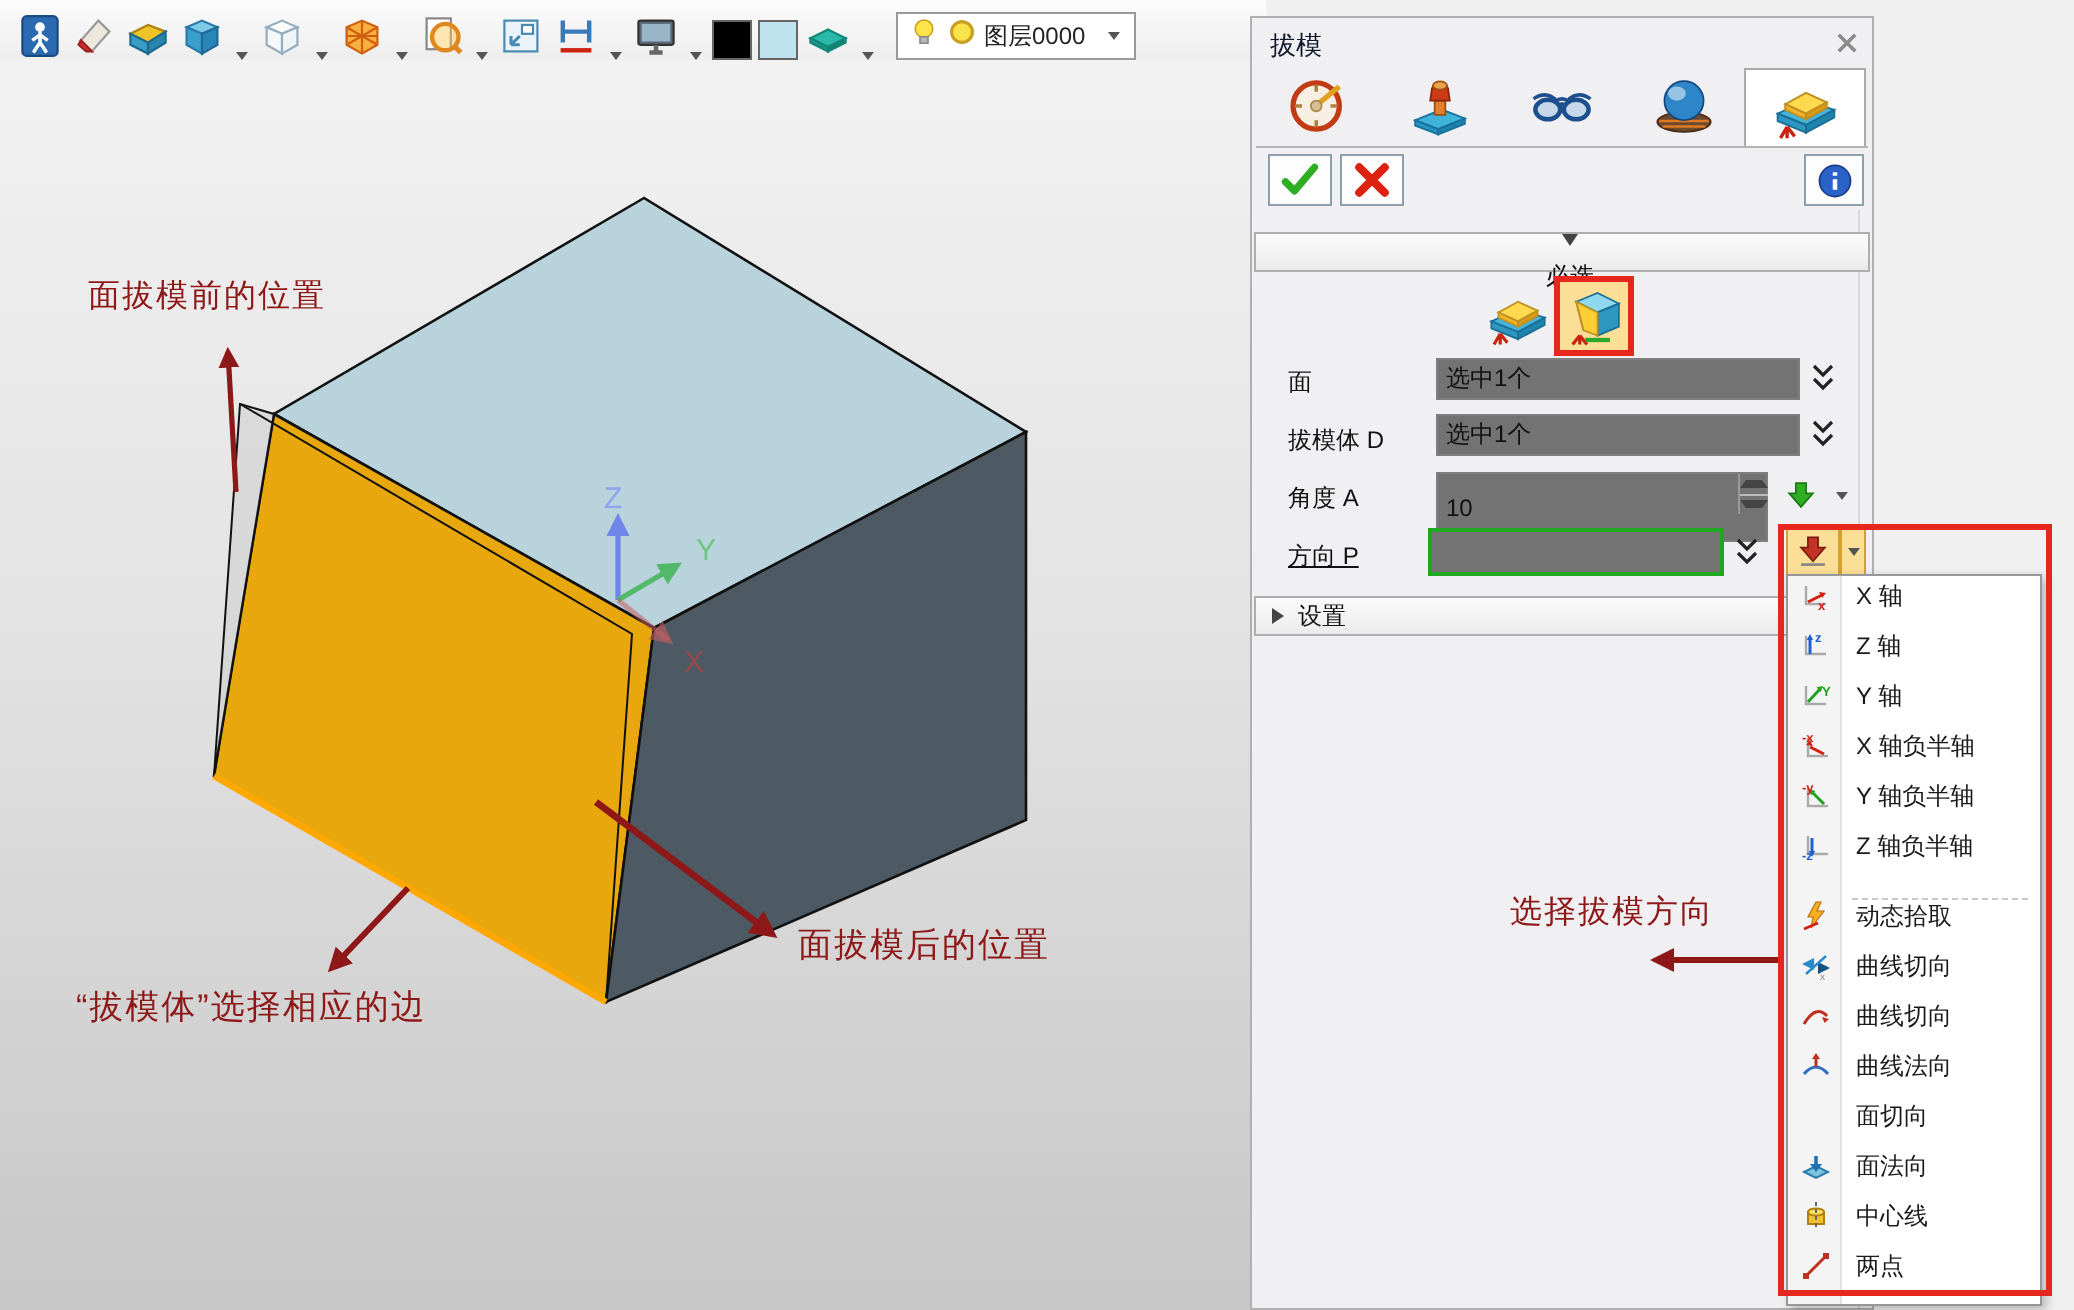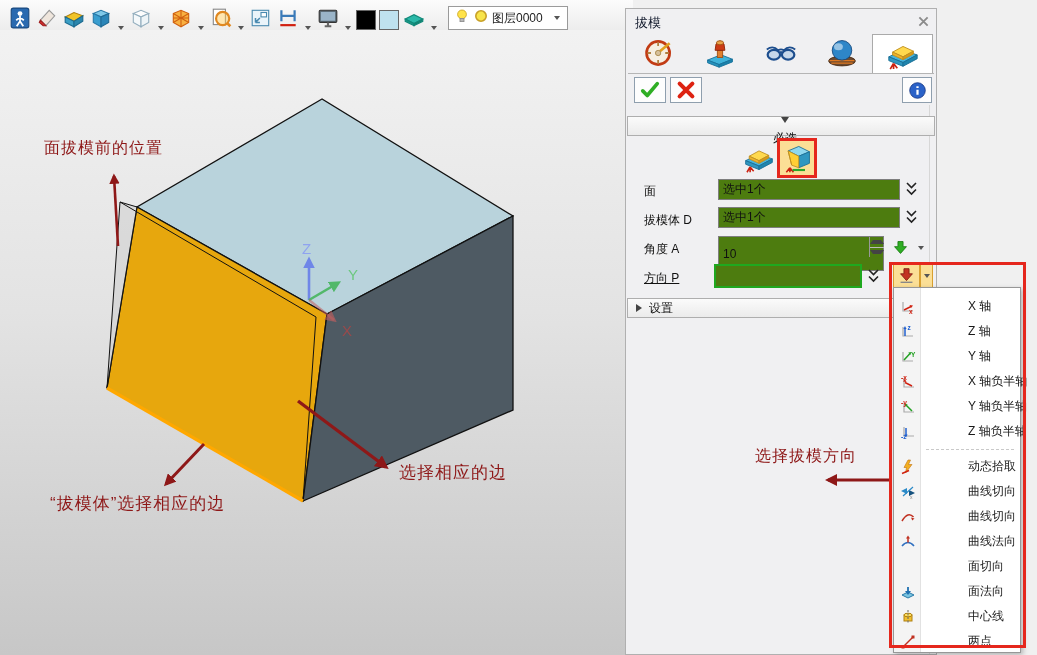--- a/index.html
+++ b/index.html
@@ -31,37 +31,37 @@
   .tab{width:61px;height:38px;display:flex;align-items:center;justify-content:center;}
   .tab.active{background:#fff;border:1px solid #aaa;border-bottom:none;height:39px;box-sizing:border-box;}
   .pbtn{position:absolute;width:30px;height:24px;background:#fdfdfd;border:1px solid #8f9fae;
         display:flex;align-items:center;justify-content:center;}
   .sec{position:absolute;left:1px;width:308px;height:20px;background:linear-gradient(#fbfbfb,#ebebeb);
        border:1px solid #aeaeae;box-sizing:border-box;display:flex;align-items:center;padding-left:8px;gap:7px;
        font-size:12px;color:#111;}
   .tri-d{width:0;height:0;border-left:4px solid transparent;border-right:4px solid transparent;border-top:6px solid #444;}
   .tri-r{width:0;height:0;border-top:4px solid transparent;border-bottom:4px solid transparent;border-left:6px solid #444;}
   .flabel{position:absolute;font-size:12px;color:#111;white-space:nowrap;}
-  .tfield{position:absolute;background:#4d7c0f;border:1px solid #7e7e7e;font-size:12px;color:#111;
+  .tfield{position:absolute;background:#737373;border:1px solid #7e7e7e;font-size:12px;color:#111;
           padding:0 4px;box-sizing:border-box;outline:none;}
   .tfield.green{border:2px solid #1fa81f;}
   .chev{position:absolute;}
   .iconbtn{position:absolute;display:flex;align-items:center;justify-content:center;}
   #draft-face-btn{background:#fbdf96;border:3px solid #e5271d;box-sizing:border-box;}
   #dir-btn,#dir-caret{background:#fbdf96;border:1px solid #d8a030;box-sizing:border-box;}
   .spin{position:absolute;width:14px;display:flex;flex-direction:column;border-left:1px solid #999;}
   .spin div{flex:1;display:flex;align-items:center;justify-content:center;}
   .spin .u{border-bottom:1px solid #bbb;}
   .tri-u6{width:0;height:0;border-left:3px solid transparent;border-right:3px solid transparent;border-bottom:4px solid #444;}
   .tri-d6{width:0;height:0;border-left:3px solid transparent;border-right:3px solid transparent;border-top:4px solid #444;}
   
   #dirmenu{left:893px;top:287px;width:126px;position:absolute;background:#fff;border:1px solid #979797;
            box-shadow:2px 2px 5px rgba(0,0,0,.25);padding:2px 0;z-index:40;
            background-image:linear-gradient(90deg,#f4f4f4 0,#f4f4f4 26px,#e2e2e2 26px,#e2e2e2 27px,#fff 27px);}
-  .mitem{height:25px;display:flex;align-items:flex-end;font-size:12px;color:#1a1a1a;gap:40px;}
+  .mitem{height:25px;display:flex;align-items:flex-start;font-size:12px;color:#1a1a1a;}
   .mi{width:27px;display:flex;align-items:center;justify-content:center;flex:none;}
   .ml{margin-left:7px;white-space:nowrap;}
   .msep{height:9px;border-bottom:1px dashed #c9c9c9;margin:0 6px 0 32px;}
   
   #redbox-menu{left:889px;top:262px;width:137px;height:386px;position:absolute;border:3px solid #e5271d;
                box-sizing:border-box;z-index:70;pointer-events:none;}
 </style>
 </head>
 <body>
 
@@ -204,22 +204,22 @@
         <path d="M0,0L10,5L0,10z" fill="#8e1818"></path>
       </marker>
   </defs>
   <line x1="118" y1="246" x2="114" y2="176" stroke="#8e1818" stroke-width="2.6" marker-end="url(#ah)"></line>
   <line x1="204" y1="444" x2="166" y2="484" stroke="#8e1818" stroke-width="3" marker-end="url(#ah)"></line>
   <line x1="298" y1="401" x2="386" y2="467" stroke="#8e1818" stroke-width="3.4" marker-end="url(#ah)"></line>
   <line x1="889" y1="480" x2="828" y2="480" stroke="#8e1818" stroke-width="3" marker-end="url(#ah)"></line>
 </svg>
 
 <div class="anno" style="left:44px;top:138px;font-size:16px;">面拔模前的位置</div>
-<div class="anno" style="left:38px;top:492px;font-size:17px;margin-left:12px;">“拔模体”选择相应的边</div>
-<div class="anno" style="left:399px;top:461px;font-size:17px;">选择相应的边</div>
+<div class="anno" style="left:38px;top:492px;font-size:17px;">“拔模体”选择相应的边</div>
+<div class="anno" style="left:399px;top:461px;font-size:17px;">面拔模后的位置</div>
 <div class="anno" style="left:755px;top:446px;font-size:16px;">选择拔模方向</div>
 
 <div id="panel">
   <div class="inner-line"></div>
   <div class="ptitle">拔模</div>
   <div class="pclose">
     <svg width="11" height="11" viewBox="0 0 12 12">
         <path d="M1.5,1.5 L10.5,10.5 M10.5,1.5 L1.5,10.5" stroke="#8b8b8b" stroke-width="2"></path>
       </svg>
   </div>

